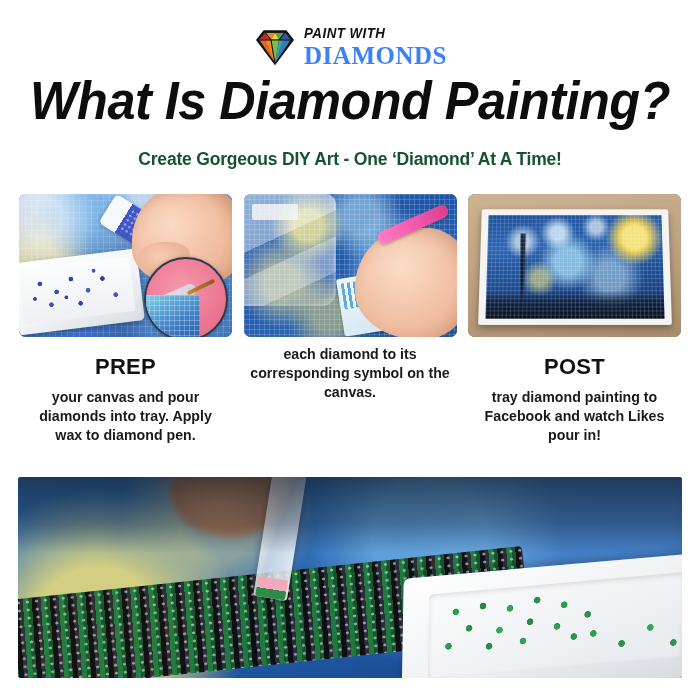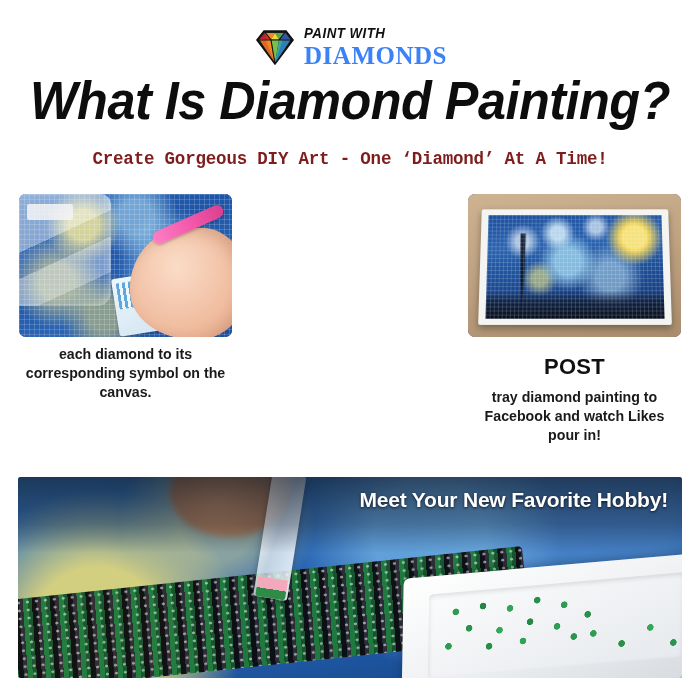--- a/index.html
+++ b/index.html
@@ -57,24 +57,24 @@
     line-height: 1;
     color: #0d0d0d;
     letter-spacing: -0.5px;
     transform: scaleX(0.95);
     margin-top: 6px;
     white-space: nowrap;
   }
 
   .subhead {
     text-align: center;
-    font-family: Liberation Mono, monospace;
+    font-family: Liberation Sans, sans-serif;
     font-weight: bold;
     font-size: 17.5px;
-    color: #7f1d1d;
+    color: #14532d;
     margin-top: 22px;
     letter-spacing: -0.2px;
   }
 
   
   .steps {
     position: absolute;
     top: 194px;
     left: 19px;
     width: 662px;
@@ -500,20 +500,34 @@
       <div class="logo-diamonds">DIAMONDS</div>
     </div>
   </div>
 </div>
 
 <div class="headline">What Is Diamond Painting?</div>
 <div class="subhead">Create Gorgeous DIY Art - One ‘Diamond’ At A Time!</div>
 
 <div class="steps">
 
+  <div class="step">
+    <div class="photo">
+      <div class="p1-bg"></div>
+      <div class="p1-mosaic"></div>
+      <div class="p1-tray"></div>
+      <div class="p1-vial"></div>
+      <div class="p1-hand"></div>
+      <div class="p1-inset">
+        <div class="p1-inset-mos"></div>
+      </div>
+    </div>
+    <div class="step-title">PREP</div>
+    <div class="step-desc">your canvas and pour diamonds into tray. Apply wax to diamond pen.</div>
+  </div>
 
   <div class="step">
     <div class="photo">
       <div class="p2-bg"></div>
       <div class="p2-mosaic"></div>
       <div class="p2-bags"></div>
       <div class="p2-chart"></div>
       <div class="p2-hand"></div>
       <div class="p2-pen"></div>
     </div>
@@ -541,14 +555,13 @@
   <div class="b-drill-rows"></div>
   <div class="b-drill-spark"></div>
   <div class="b-pen"></div>
   <div class="b-tray">
     <div class="b-tray-inner">
       <div class="b-greens"></div>
       <div class="b-greens2"></div>
     </div>
   </div>
   <div class="b-scrim"></div>
-  <div class="banner-text">Meet Your New Favorite Hobby!</div>
 </div>
 
 </body></html>

